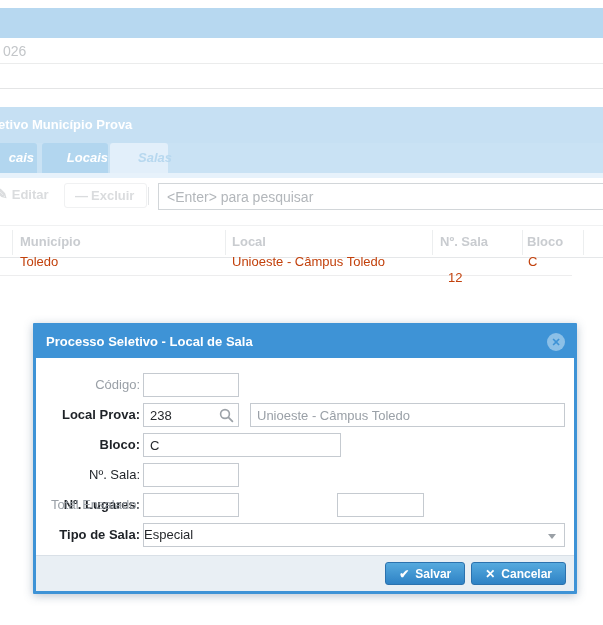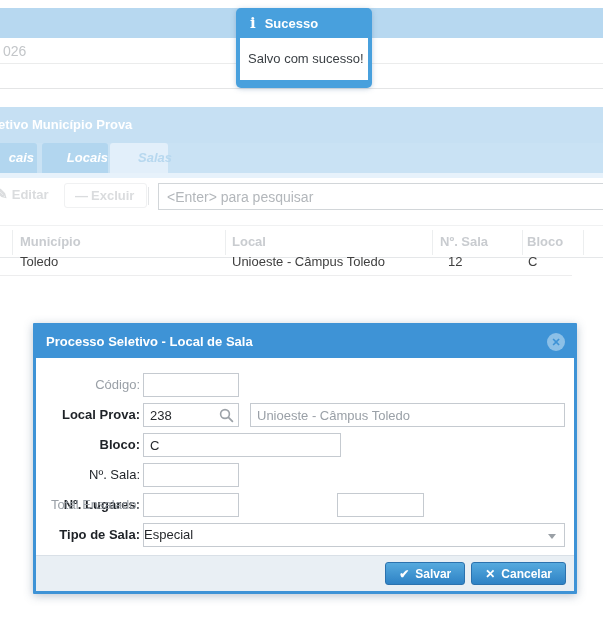--- a/index.html
+++ b/index.html
@@ -34,24 +34,24 @@
   .tb-search { position:absolute; left:158px; top:5px; width:450px; height:27px; border:1px solid #d2d6d9;
                padding:0 8px; font-size:14px; color:#6b7075; font-family:"Liberation Sans", sans-serif; outline:none; }
   .tb-search::placeholder { color:#b3b7bb; }
 
   
   .grid-head { position:absolute; left:0; top:225px; width:603px; height:33px; border-top:1px solid #f0f1f2;
                border-bottom:1px solid #e5e7e9; color:#c9ccd0; font-weight:bold; }
   .grid-head .cell, .grid-row .cell { position:absolute; top:0; line-height:32px; white-space:nowrap; }
   .vsep { position:absolute; top:4px; width:1px; height:25px; background:#eceeef; }
   .grid-row { position:absolute; left:0; top:248px; width:572px; height:28px; border-bottom:1px solid #ededee;
-              color:#404040; }
+              color:#c2410c; }
   .grid-row .cell { line-height:27px; }
   .c1 { left:20px; } .c2 { left:232px; } .c3 { left:440px; } .c4 { left:527px; }
-  .r3 { left:448px; } .r4 { left:528px; }
+  .r3 { left:448px;margin-top:16px; } .r4 { left:528px; }
 
   
   .toast { position:absolute; left:236px; top:8px; width:136px; height:80px; background:#48a0dd;
            border-radius:5px; box-shadow:0 1px 5px rgba(80,120,160,.35); }
   .toast-head { height:30px; line-height:30px; color:#fff; font-weight:bold; }
   .toast-head .info-i { display:inline-block; margin:0 9px 0 14px; font-family:"DejaVu Serif", serif;
                         font-size:15px; font-weight:bold; }
   .toast-body { position:absolute; left:4px; right:4px; top:30px; height:42px; background:#fff;
                 color:#3b4045; line-height:42px; padding-left:8px; white-space:nowrap; }
 
@@ -139,26 +139,20 @@
     <span class="cell c3">Nº. Sala</span>
     <span class="cell c4">Bloco</span>
   </div>
   <div class="grid-row">
     <span class="cell c1">Toledo</span>
     <span class="cell c2">Unioeste - Câmpus Toledo</span>
     <span class="cell r3">12</span>
     <span class="cell r4">C</span>
   </div>
 
-  <div class="toast">
-    <div class="toast-head">
-      <span class="info-i">i</span><span>Sucesso</span>
-    </div>
-    <div class="toast-body">Salvo com sucesso!</div>
-  </div>
 
   <div class="modal">
     <div class="modal-head">
       <span>Processo Seletivo - Local de Sala</span>
       <div class="modal-close">✕</div>
     </div>
 
     <div class="modal-body">
 
       <div class="frow row-codigo">

